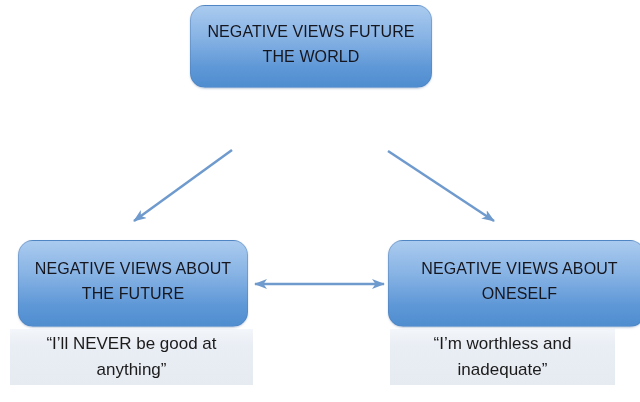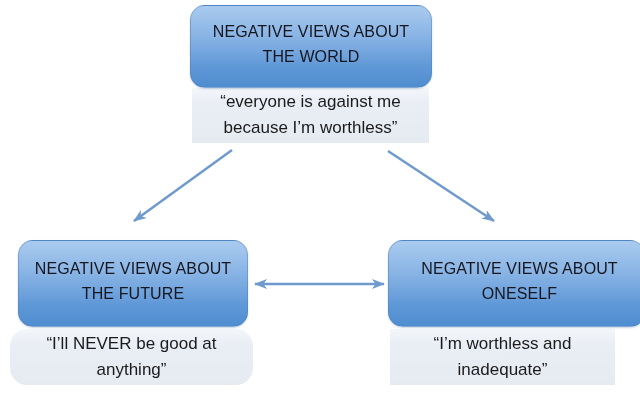--- a/index.html
+++ b/index.html
@@ -54,21 +54,21 @@
     font-size: 17px;
     line-height: 26px;
     z-index: 1;
   }
   .node-box .label, .quote-box .label { display: block; }
 
   #box-world   { left: 190px; top: 5px;   width: 242px; height: 83px; padding: 13px 8px 0 8px; }
   #quote-world { left: 192px; top: 88px;  width: 237px; height: 55px; padding: 1px 4px 0 4px; }
 
   #box-future   { left: 18px; top: 240px; width: 230px; height: 87px; padding: 15px 6px 16px 6px; }
-  #quote-future { left: 10px; top: 329px; width: 243px; height: 56px; padding: 2px 4px 0 4px; border-radius: 17px; }
+  #quote-future { left: 10px; top: 329px; width: 243px; height: 56px; padding: 2px 4px 0 4px; }
 
   #box-oneself   { left: 388px; top: 240px; width: 257px; height: 87px; padding: 15px 6px 0 12px; }
   #quote-oneself { left: 390px; top: 329px; width: 225px; height: 56px; padding: 2px 4px 0 4px; }
 </style>
 </head>
 <body>
 
 <div class="canvas">
 
   <svg class="arrow-layer" width="640" height="402" viewBox="0 0 640 402" xmlns="http://www.w3.org/2000/svg">
@@ -76,24 +76,21 @@
       <marker id="head" markerUnits="userSpaceOnUse" markerWidth="14" markerHeight="12" refX="12" refY="5" orient="auto-start-reverse">
         <path d="M0,0 L13,5 L0,10 L3.5,5 Z" fill="#6f9ace"></path>
       </marker>
     </defs>
     <line x1="232" y1="150" x2="134" y2="221" stroke-width="2.5" marker-end="url(#head)" stroke="#6f9ace"></line>
     <line x1="388" y1="151" x2="494" y2="221" stroke-width="2.5" marker-end="url(#head)" stroke="#6f9ace"></line>
     <line x1="255" y1="284" x2="384" y2="284" stroke-width="2.5" marker-start="url(#head)" marker-end="url(#head)" stroke="#6f9ace"></line>
   </svg>
 
   <div class="node-box" id="box-world">
-    <span class="label">NEGATIVE VIEWS ABOUT THE WORLD</span>
-  </div>
-  <div class="quote-box" id="quote-world">
-    <span class="label">“everyone is against me because I’m worthless”</span>
+    <span class="label">NEGATIVE VIEWS FUTURE THE WORLD</span>
   </div>
 
   <div class="node-box" id="box-future">
     <span class="label">NEGATIVE VIEWS ABOUT THE FUTURE</span>
   </div>
   <div class="quote-box" id="quote-future">
     <span class="label">“I’ll NEVER be good at anything”</span>
   </div>
 
   <div class="node-box" id="box-oneself">

